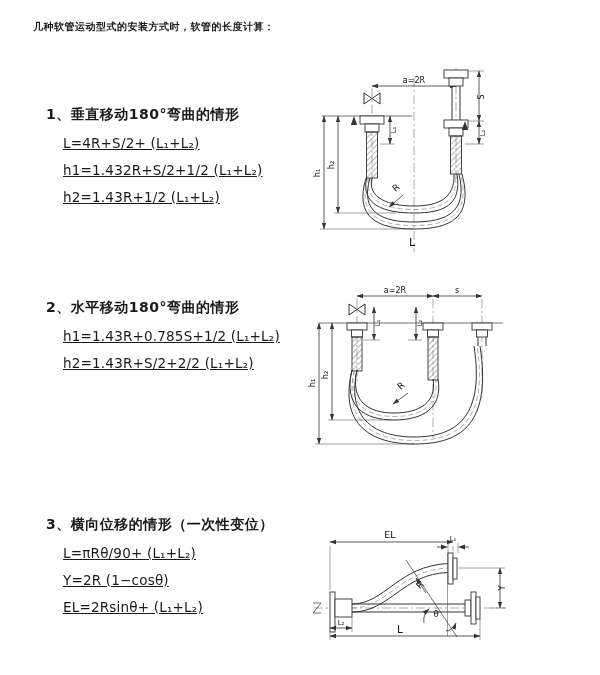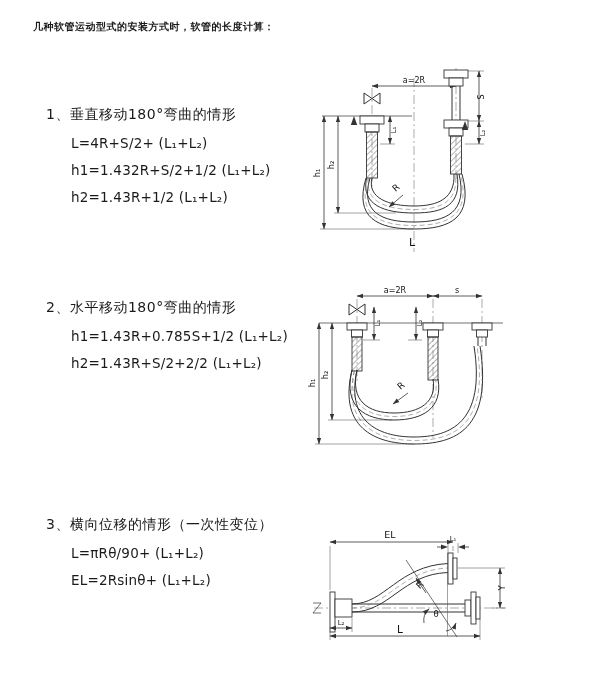--- a/index.html
+++ b/index.html
@@ -3,22 +3,22 @@
 <meta charset="utf-8">
 <style>
   html,body{margin:0;padding:0;}
   body{
     width:600px;height:675px;position:relative;background:#ffffff;
     font-family:"DejaVu Sans","Liberation Sans",sans-serif;color:#1a1a1a;overflow:hidden;
   }
   .title{position:absolute;left:33px;top:20px;font-size:10px;font-weight:bold;letter-spacing:.5px;}
   .section{position:absolute;left:46px;}
   #sec1{top:106px}#sec2{top:299px}#sec3{top:516px}
-  .sec-heading{font-size:14px;font-weight:normal;letter-spacing:.5px;margin:0 0 11px 0;}
-  .formula{font-size:13.5px;font-weight:500;margin:0 0 11px 25px;letter-spacing:.2px;white-space:pre;}
+  .sec-heading{font-size:14px;font-weight:bold;letter-spacing:.5px;margin:0 0 11px 0;}
+  .formula{font-size:13.5px;font-weight:500;margin:0 0 11px 17px;letter-spacing:.2px;white-space:pre;text-decoration:underline;}
   .diagram{position:absolute;}
   #d1{left:308px;top:66px;}
   #d2{left:303px;top:283px;}
   #d3{left:300px;top:520px;}
   svg{display:block}
   svg text{font-family:"DejaVu Sans","Liberation Sans",sans-serif;fill:#111;}
   .draw{stroke:#333;stroke-width:1;fill:none;}
   .thin{stroke:#333;stroke-width:.7;fill:none;}
   .dim{stroke:#333;stroke-width:.8;fill:none;}
   .ext{stroke:#555;stroke-width:.55;fill:none;}
@@ -41,20 +41,21 @@
 
 <div class="section" id="sec2">
   <div class="sec-heading">2、水平移动180°弯曲的情形</div>
   <div class="formula">h1=1.43R+0.785S+1/2 (L₁+L₂)</div>
   <div class="formula">h2=1.43R+S/2+2/2 (L₁+L₂)</div>
 </div>
 
 <div class="section" id="sec3">
   <div class="sec-heading">3、横向位移的情形（一次性变位）</div>
   <div class="formula">L=πRθ/90+ (L₁+L₂)</div>
+  <div class="formula">Y=2R (1−cosθ)</div>
   <div class="formula">EL=2Rsinθ+ (L₁+L₂)</div>
 </div>
 
 <div class="diagram" id="d1">
 <svg width="280" height="195" viewBox="0 0 280 195">
   <defs>
     <marker id="ar1" viewBox="0 0 10 8" markerWidth="9" markerHeight="7" refX="9" refY="4" orient="auto-start-reverse">
       <path d="M0,0.8 L9.5,4 L0,7.2 z" fill="#333"></path>
     </marker>
     <pattern id="ht1" width="4" height="4" patternUnits="userSpaceOnUse" patternTransform="rotate(45)">

